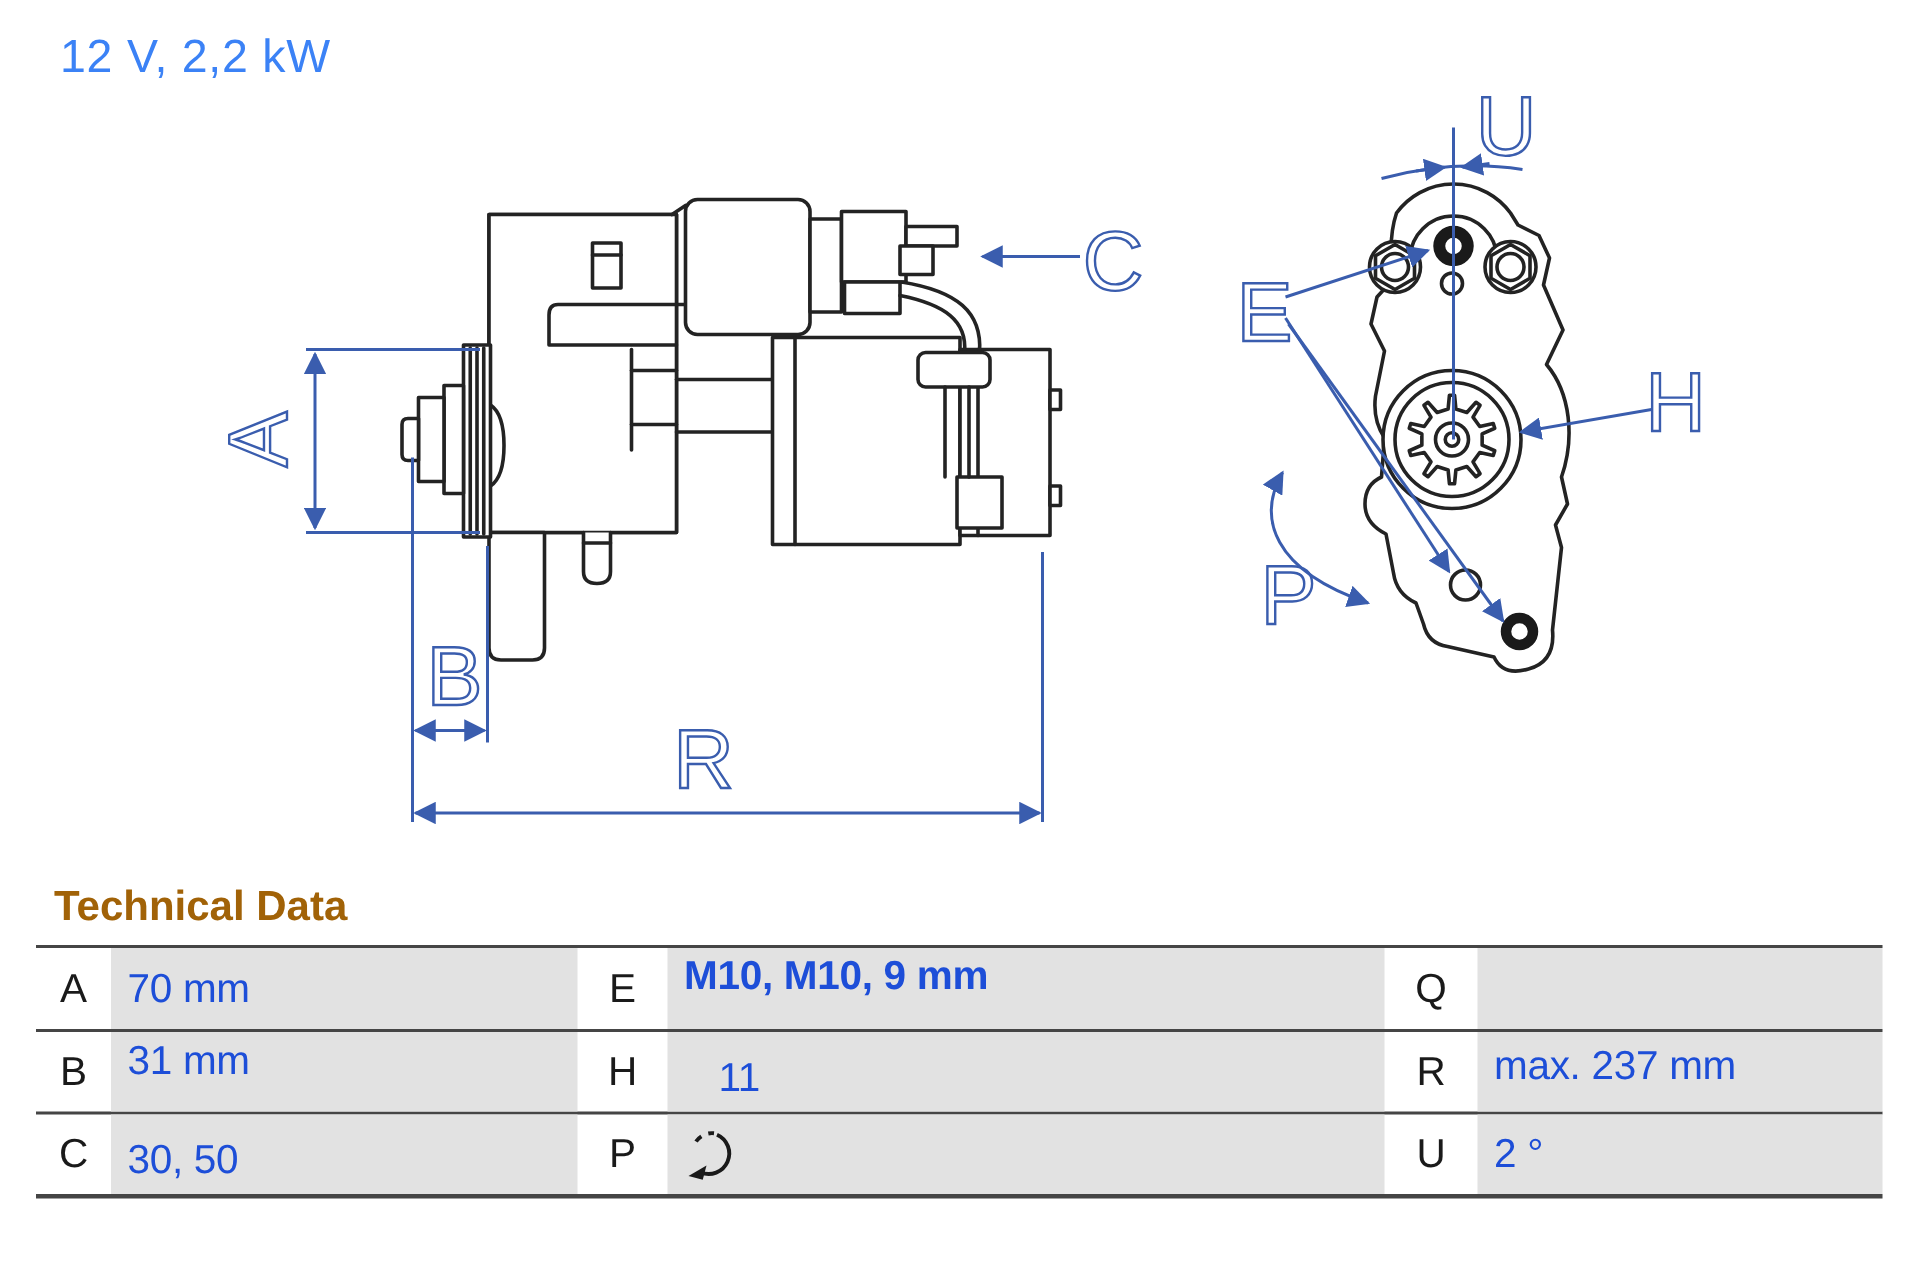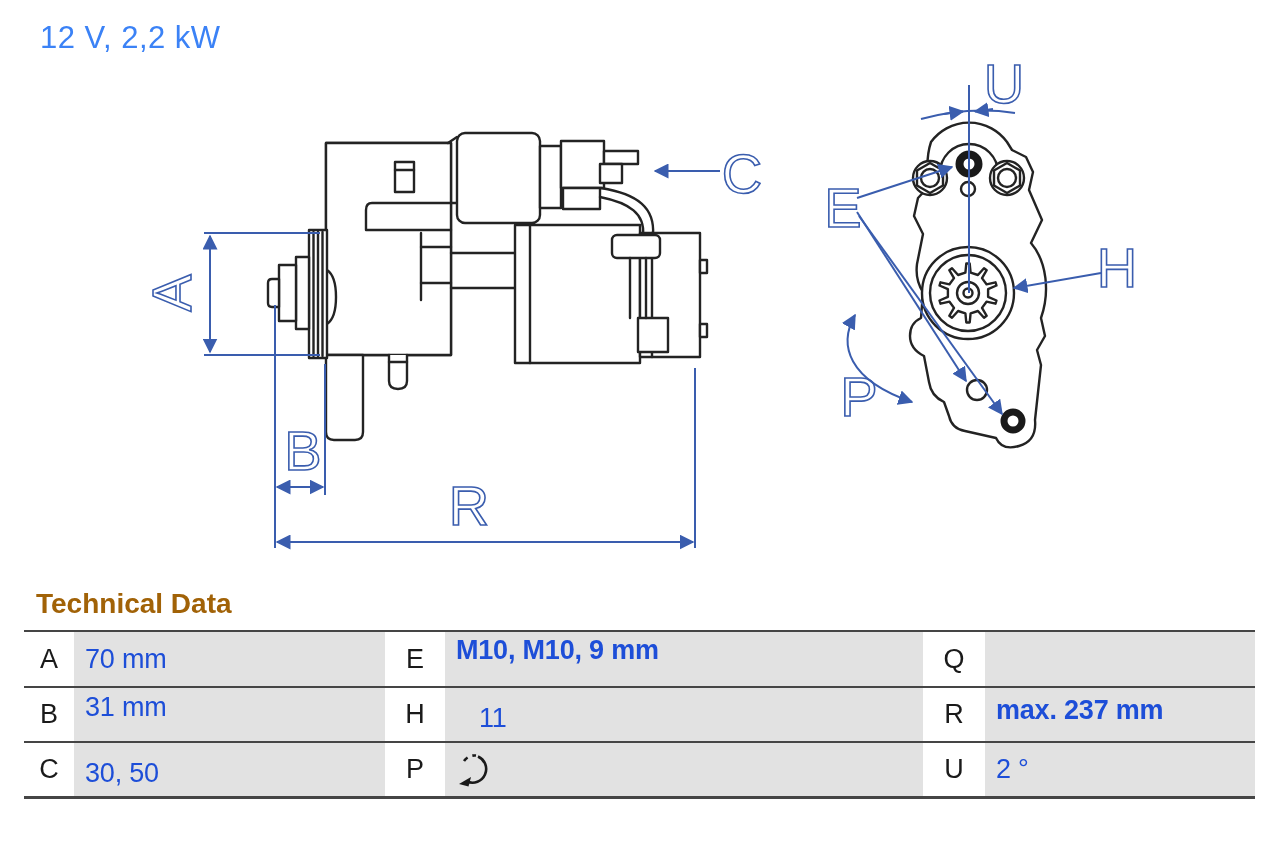--- a/index.html
+++ b/index.html
@@ -208,21 +208,21 @@
   <div class="kcell" style="left:384px;top:632px;height:54px;">E</div>
   <div class="vcell" style="left:456px;top:632px;height:36px;font-weight:bold;">M10, M10, 9 mm</div>
   <div class="kcell" style="left:923px;top:632px;height:54px;">Q</div>
   <div class="vcell" style="left:996px;top:632px;height:54px;"></div>
 
   <div class="kcell" style="left:18px;top:688px;height:53px;">B</div>
   <div class="vcell" style="left:85px;top:688px;height:39px;">31 mm</div>
   <div class="kcell" style="left:384px;top:688px;height:53px;">H</div>
   <div class="vcell" style="left:456px;top:688px;height:60px;margin-left:23px;">11</div>
   <div class="kcell" style="left:923px;top:688px;height:53px;">R</div>
-  <div class="vcell" style="left:996px;top:688px;height:45px;font-weight:bold;">max. 237 mm</div>
+  <div class="vcell" style="left:996px;top:688px;height:45px;">max. 237 mm</div>
 
   <div class="kcell" style="left:18px;top:743px;height:53px;">C</div>
   <div class="vcell" style="left:85px;top:743px;height:61px;">30, 50</div>
   <div class="kcell" style="left:384px;top:743px;height:53px;">P</div>
   <div class="vcell" style="left:456px;top:743px;height:53px;">
     <svg width="36" height="38" viewBox="0 0 36 38">
       <path d="M8,10 A13,13 0 0 1 20,4.5" fill="none" stroke="#1a1a1a" stroke-width="2.6" stroke-dasharray="5,5"></path>
       <path d="M22,5.5 A13,13 0 0 1 11,30.5" fill="none" stroke="#1a1a1a" stroke-width="2.6"></path>
       <path d="M3,33 L15,26 L12.5,35.5 Z" fill="#1a1a1a"></path>
     </svg>

